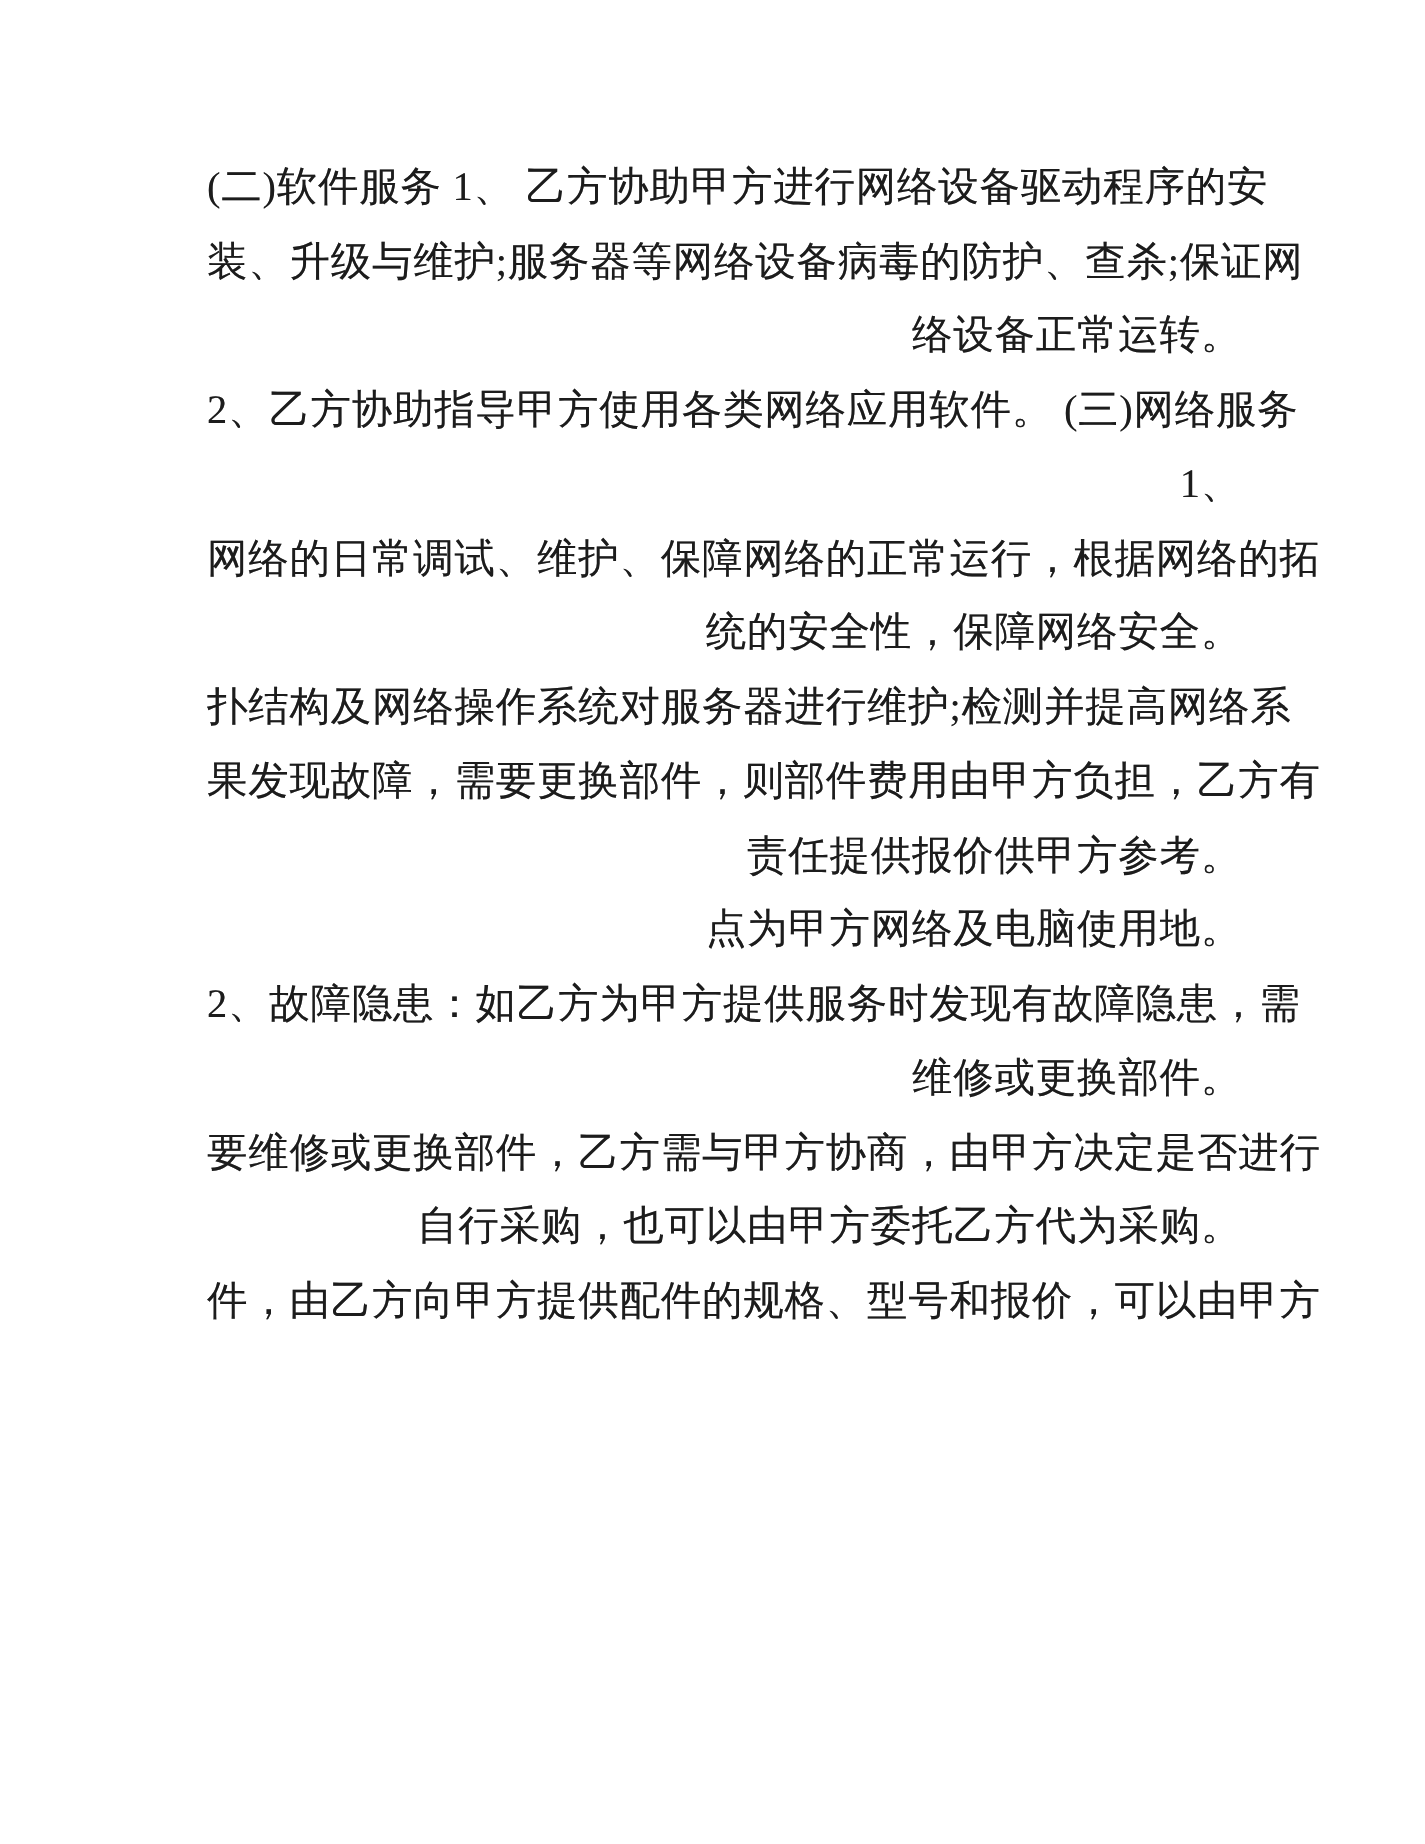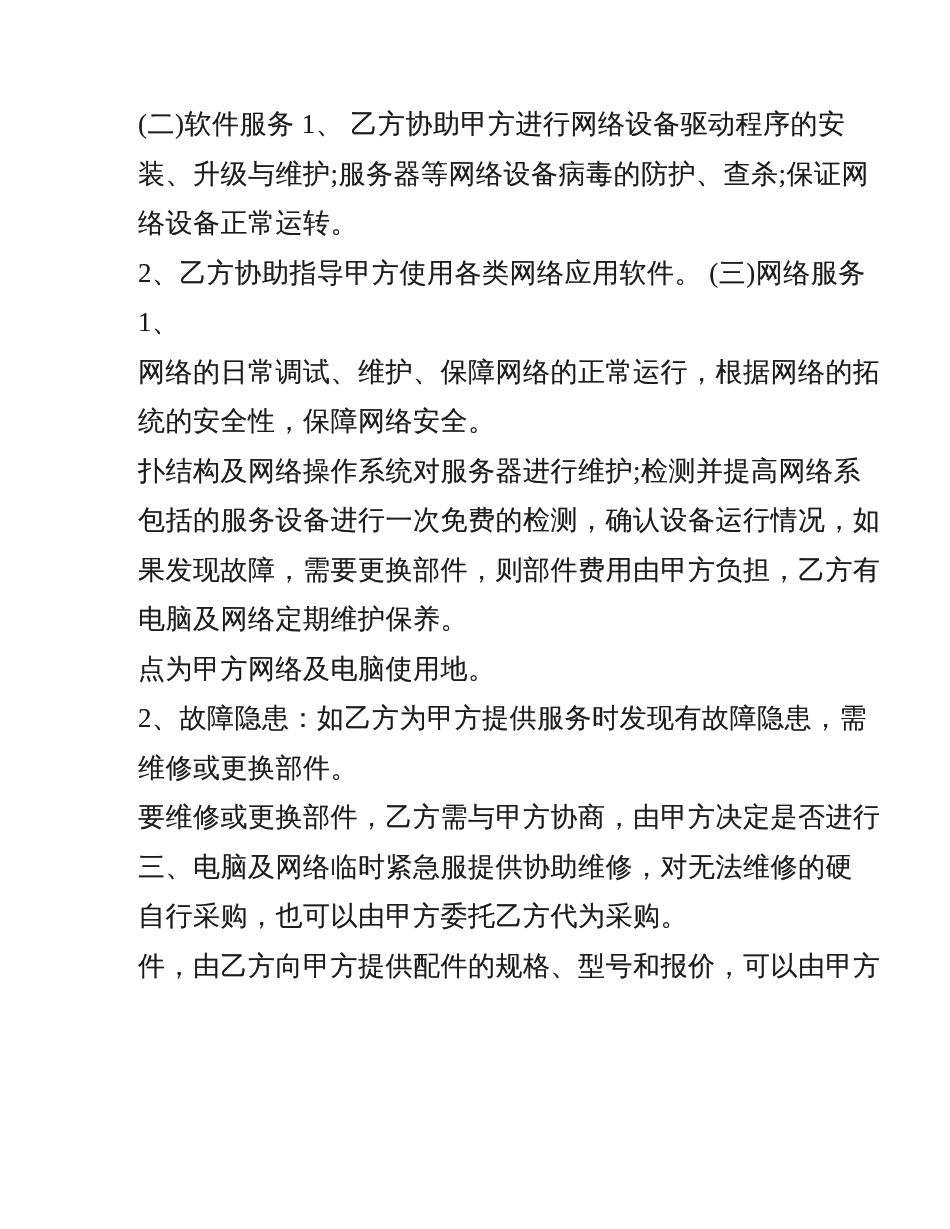--- a/index.html
+++ b/index.html
@@ -24,39 +24,38 @@
   }
   .doc-line {
     height: 49.5px;
     line-height: 49.5px;
     font-size: 27px;
     letter-spacing: 0.5px;
     white-space: pre;
     font-weight: 400;
     
     text-shadow: 0 0 0.4px rgba(30,30,30,0.55);
+    text-align: right;
   }
 </style>
 </head>
 <body>
 
 <div class="page">
   <div class="doc-text">
     <div class="doc-line">(二)软件服务 1、 乙方协助甲方进行网络设备驱动程序的安</div>
     <div class="doc-line">装、升级与维护;服务器等网络设备病毒的防护、查杀;保证网</div>
     <div class="doc-line">络设备正常运转。</div>
     <div class="doc-line">2、乙方协助指导甲方使用各类网络应用软件。 (三)网络服务</div>
     <div class="doc-line">1、</div>
     <div class="doc-line">网络的日常调试、维护、保障网络的正常运行，根据网络的拓</div>
     <div class="doc-line">统的安全性，保障网络安全。</div>
     <div class="doc-line">扑结构及网络操作系统对服务器进行维护;检测并提高网络系</div>
-    <div class="doc-line">包括的服务设备进行一次免费的检测，确认设备运行情况，如</div>
     <div class="doc-line">果发现故障，需要更换部件，则部件费用由甲方负担，乙方有</div>
-    <div class="doc-line">电脑及网络定期维护保养。</div>
+    <div class="doc-line">责任提供报价供甲方参考。</div>
     <div class="doc-line">点为甲方网络及电脑使用地。</div>
     <div class="doc-line">2、故障隐患：如乙方为甲方提供服务时发现有故障隐患，需</div>
     <div class="doc-line">维修或更换部件。</div>
     <div class="doc-line">要维修或更换部件，乙方需与甲方协商，由甲方决定是否进行</div>
-    <div class="doc-line">三、电脑及网络临时紧急服提供协助维修，对无法维修的硬</div>
     <div class="doc-line">自行采购，也可以由甲方委托乙方代为采购。</div>
     <div class="doc-line">件，由乙方向甲方提供配件的规格、型号和报价，可以由甲方</div>
   </div>
 </div>
 
 </body></html>

